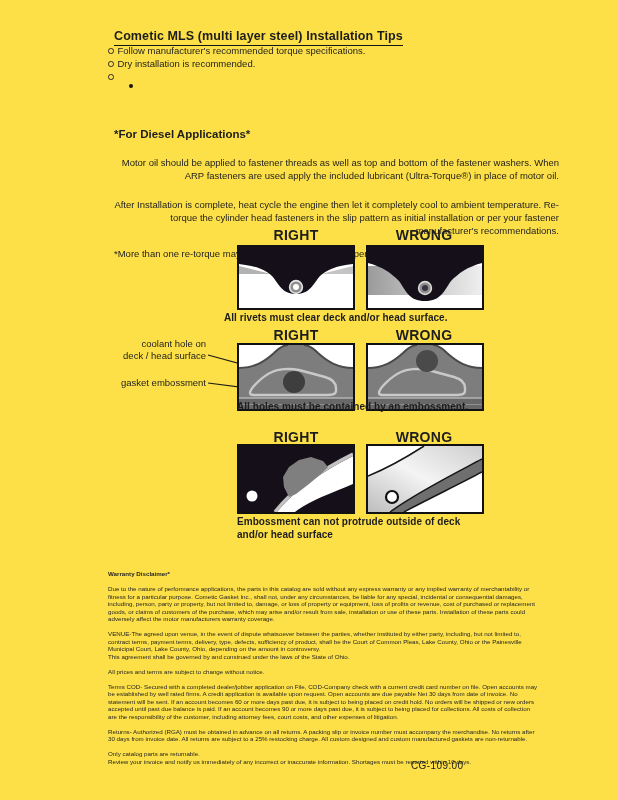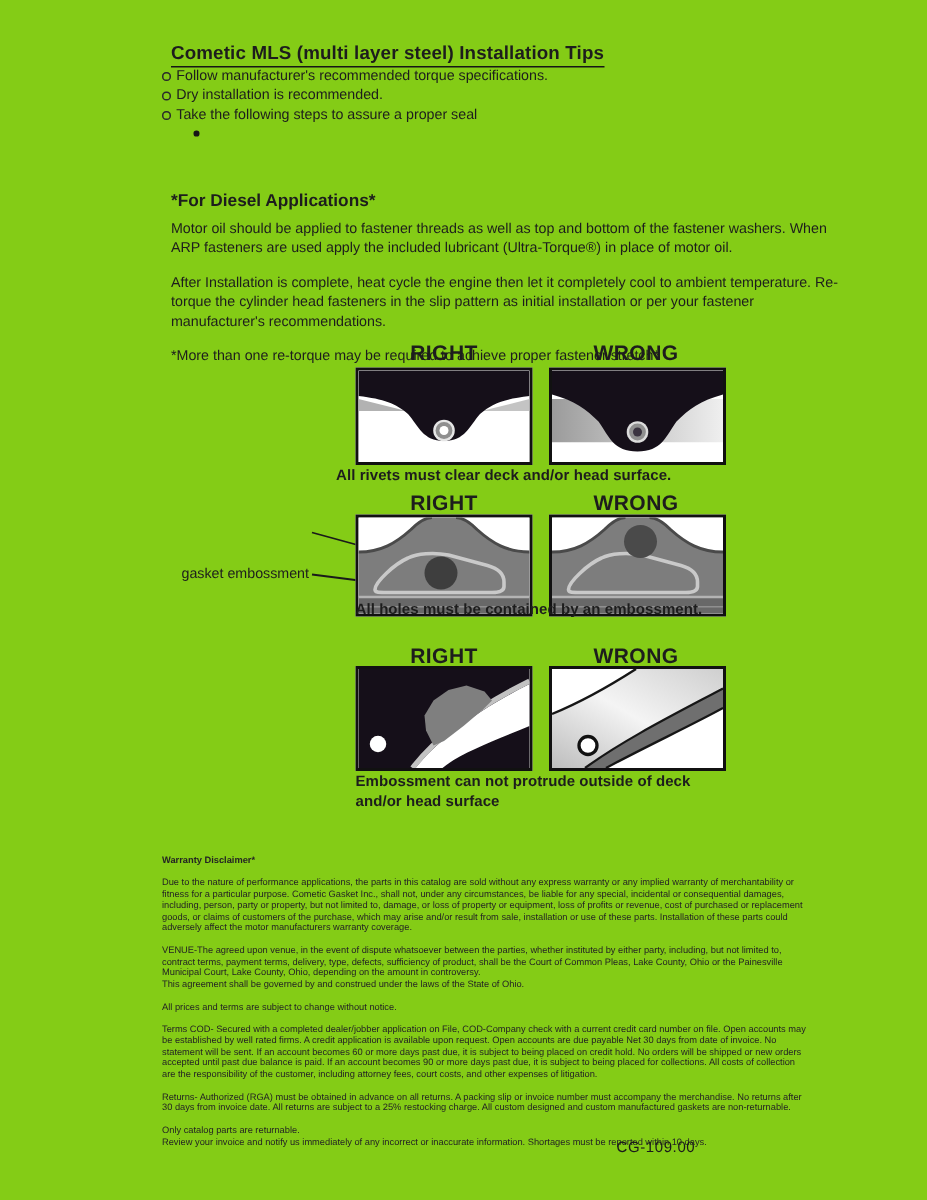--- a/index.html
+++ b/index.html
@@ -1,29 +1,29 @@
 <!DOCTYPE html>
 <html><head>
 <meta charset="utf-8">
 <style>
   html,body{margin:0;padding:0;background:#ffffff;}
-  .page{position:relative;width:618px;height:800px;background:#84cc16;overflow:hidden;
+  .page{position:relative;width:618px;height:800px;background:#fde047;overflow:hidden;
         font-family:"Liberation Sans","DejaVu Sans",sans-serif;color:#1d1d1d;}
   .abs{position:absolute;}
   .title{font-size:12.5px;font-weight:bold;letter-spacing:.1px;
          border-bottom:1.5px solid #161616;padding-bottom:2px;display:inline-block;}
   .body-text{font-size:9.5px;line-height:13px;}
   .bullet-row{display:flex;align-items:flex-start;font-size:9.5px;line-height:13px;}
   .marker-o{width:3.5px;height:3.5px;border:1px solid #2a2a2a;border-radius:50%;
             margin:4.2px 4px 0 0;flex:none;}
   .marker-dot{width:3.8px;height:3.8px;background:#161616;border-radius:50%;
               margin:4.4px 4px 0 0;flex:none;}
   .sub{margin-left:21px;}
   .diesel-h{font-size:11.5px;font-weight:bold;margin:12px 0 6px 0;}
-  .para{margin:0 0 10px 0;}
+  .para{margin:16px 0 10px 0;text-align:right;}
   .note{margin:3px 0 0 0;}
   .dlabel{font-size:14px;font-weight:bold;letter-spacing:.3px;text-align:center;}
   .dbox{position:absolute;border:2px solid #111111;background:#ffffff;line-height:0;}
   .dbox svg{display:block;}
   .caption{font-size:10px;font-weight:bold;letter-spacing:.05px;line-height:12.5px;}
   .ann{font-size:9.5px;line-height:12px;text-align:right;width:110px;}
   .legal{font-size:6.2px;line-height:7.5px;color:#242424;width:430px;}
   .legal p{margin:0 0 7.5px 0;}
   .legal p.tight{margin:0;}
   .legal .lead{font-weight:bold;}
@@ -42,21 +42,20 @@
     <div class="bullet-row">
       <span class="marker-o"></span>
       <span>Follow manufacturer's recommended torque specifications.</span>
     </div>
     <div class="bullet-row">
       <span class="marker-o"></span>
       <span>Dry installation is recommended.</span>
     </div>
     <div class="bullet-row">
       <span class="marker-o"></span>
-      <span>Take the following steps to assure a proper seal</span>
     </div>
     <div class="bullet-row sub">
       <span class="marker-dot"></span>
     </div>
   </div>
 
   <div class="abs" style="left:114px;top:116px;width:445px;">
     <div class="diesel-h">*For Diesel Applications*</div>
     <p class="body-text para">Motor oil should be applied to fastener threads as well as top and bottom of the fastener washers. When ARP fasteners are used apply the included lubricant (Ultra-Torque®) in place of motor oil.</p>
     <p class="body-text para">After Installation is complete, heat cycle the engine then let it completely cool to ambient temperature. Re-torque the cylinder head fasteners in the slip pattern as initial installation or per your fastener manufacturer's recommendations.</p>
@@ -93,20 +92,24 @@
       <circle cx="57" cy="41" r="7.2" fill="#dcdcdc"></circle>
       <circle cx="57" cy="41" r="5.6" fill="#8f8f8f"></circle>
       <circle cx="57" cy="41" r="3" fill="#3a3340"></circle>
     </svg>
   </div>
   <div class="abs caption" style="left:224px;top:312px;width:300px;">All rivets must clear deck and/or head surface.</div>
 
   <div class="abs dlabel" style="left:237px;top:327px;width:118px;">RIGHT</div>
   <div class="abs dlabel" style="left:366px;top:327px;width:116px;">WRONG</div>
 
+  <div class="abs ann" style="left:96px;top:338px;">
+    <div>coolant hole on</div>
+    <div>deck / head surface</div>
+  </div>
   <div class="abs ann" style="left:96px;top:377px;">gasket embossment</div>
   <svg class="abs" style="left:205px;top:350px;overflow:visible;" width="95" height="45" viewBox="0 0 95 45">
     <line x1="3" y1="5" x2="87" y2="28" stroke="#1a1a1a" stroke-width="1.2"></line>
     <line x1="3" y1="33" x2="58" y2="40" stroke="#1a1a1a" stroke-width="1.2"></line>
   </svg>
 
   <div class="dbox" style="left:237px;top:343px;">
     <svg width="114" height="64" viewBox="0 0 114 64">
       <rect width="114" height="64" fill="#ffffff"></rect>
       <path d="M0,23 C15,23 25,17 35,8 C41,2 45,0 49,0 L65,0 C69,0 73,2 79,8 C89,17 99,23 114,23 L114,64 L0,64 Z" fill="#7d7d7d"></path>

